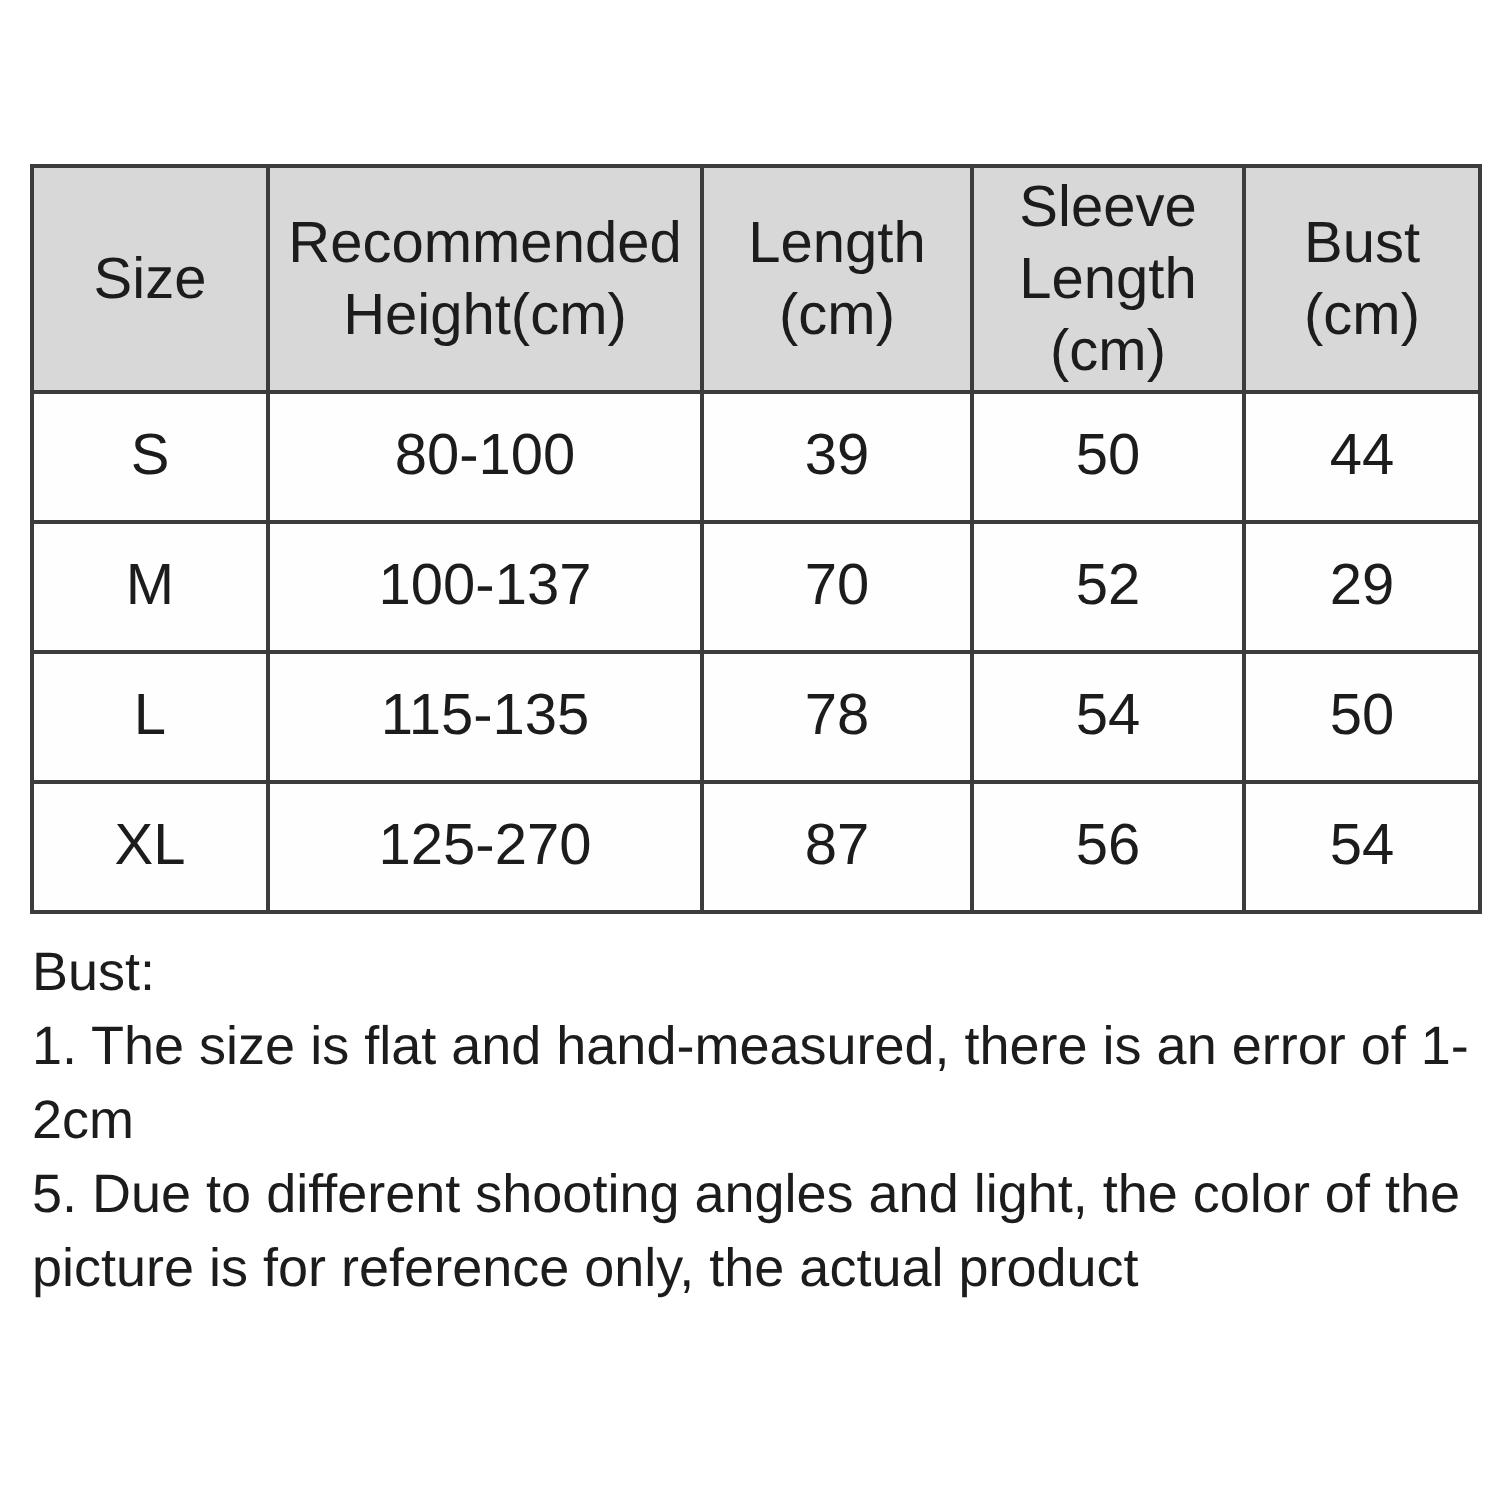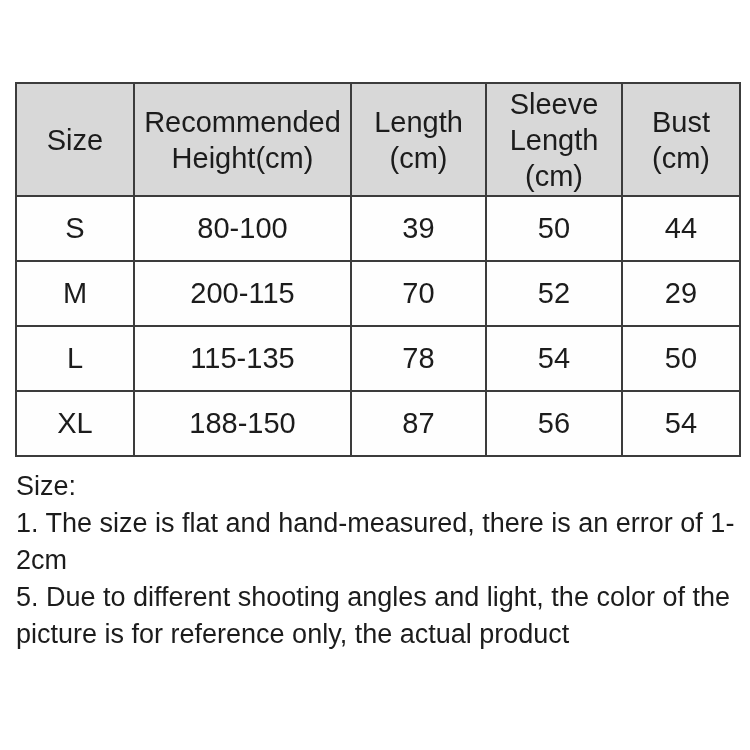--- a/index.html
+++ b/index.html
@@ -89,41 +89,41 @@
     <tbody>
       <tr>
         <td>S</td>
         <td>80-100</td>
         <td>39</td>
         <td>50</td>
         <td>44</td>
       </tr>
       <tr>
         <td>M</td>
-        <td>200-115</td>
+        <td>100-137</td>
         <td>70</td>
         <td>52</td>
         <td>29</td>
       </tr>
       <tr>
         <td>L</td>
         <td>115-135</td>
         <td>78</td>
         <td>54</td>
         <td>50</td>
       </tr>
       <tr>
         <td>XL</td>
-        <td>188-150</td>
+        <td>125-270</td>
         <td>87</td>
         <td>56</td>
         <td>54</td>
       </tr>
     </tbody>
   </table>
 
   <div class="notes">
-    <p>Size:</p>
+    <p>Bust:</p>
     <p>1. The size is flat and hand-measured, there is an error of 1-2cm</p>
     <p>5. Due to different shooting angles and light, the color of the picture is for reference only, the actual product</p>
   </div>
 
 </div>
 
 </body></html>

